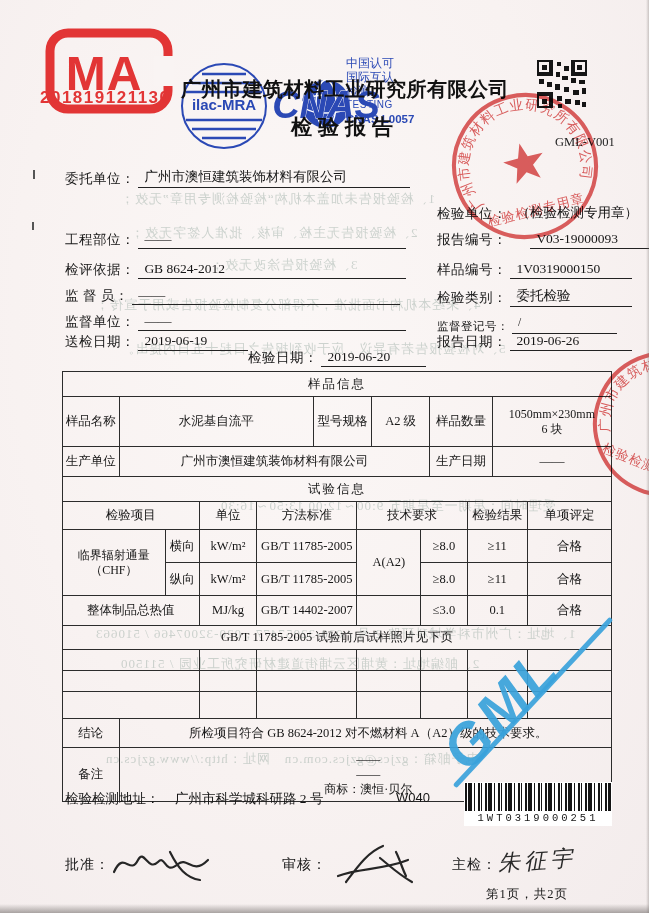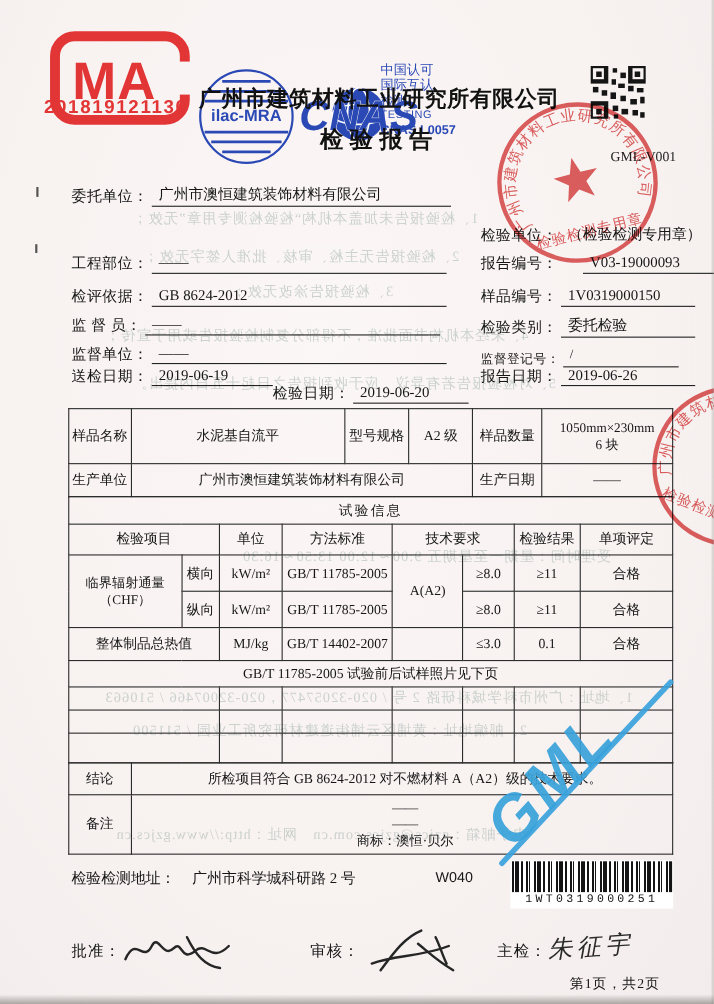--- a/index.html
+++ b/index.html
@@ -62,21 +62,21 @@
     background:repeating-linear-gradient(90deg,#141414 0 2px,#fff 2px 3px,#141414 3px 7px,
       #fff 7px 9px,#141414 9px 10px,#fff 10px 13px,#141414 13px 15px,#fff 15px 16px,
       #141414 16px 17px,#fff 17px 20px);}
   .barcode-num{text-align:center;font-family:"Liberation Mono","DejaVu Sans Mono",monospace;
                font-size:10.5px;letter-spacing:3px;margin-top:1px;}
   .signs{position:absolute;left:0;top:60px;width:649px;height:50px;}
   .sig-label{position:absolute;font-size:14px;letter-spacing:1px;}
   .sig-svg{position:absolute;}
   .chief-name{position:absolute;left:498px;top:4px;font-size:22px;font-style:italic;
               transform:rotate(-4deg);letter-spacing:4px;color:#2a2a2a;}
-  .pageno{position:absolute;left:486px;top:104px;font-size:12.5px;letter-spacing:1px;margin-left:32px;}
+  .pageno{position:absolute;left:486px;top:104px;font-size:12.5px;letter-spacing:1px;}
   
   .ghost{position:absolute;transform:scaleX(-1);color:#9fb0a8;opacity:.5;filter:blur(.5px);
          font-size:13px;white-space:nowrap;z-index:1;letter-spacing:1px;}
   
   .edge-bottom{position:absolute;left:0;bottom:0;width:649px;height:9px;z-index:9;
      background:linear-gradient(180deg,rgba(0,0,0,0),rgba(105,100,98,.55));}
   .edge-right{position:absolute;right:0;top:0;width:3px;height:913px;z-index:9;
      background:linear-gradient(270deg,rgba(120,115,112,.35),rgba(0,0,0,0));}
   .pen-mark{position:absolute;background:#555;z-index:2;}
 </style>
@@ -246,20 +246,23 @@
     <table>
       <colgroup>
           <col style="width:10.3%">
           <col style="width:35.4%">
           <col style="width:10.6%">
                 <col style="width:10.6%">
           <col style="width:11.4%">
           <col style="width:21.7%">
         </colgroup>
       <tbody>
+          <tr class="sec-title">
+            <td colspan="6">样品信息</td>
+          </tr>
       <tr style="height:50px;">
         <td>样品名称</td>
         <td>水泥基自流平</td>
         <td>型号规格</td>
         <td>A2 级</td>
         <td>样品数量</td>
         <td class="small2">
           <div>1050mm×230mm</div>
           <div>6 块</div>
         </td>

